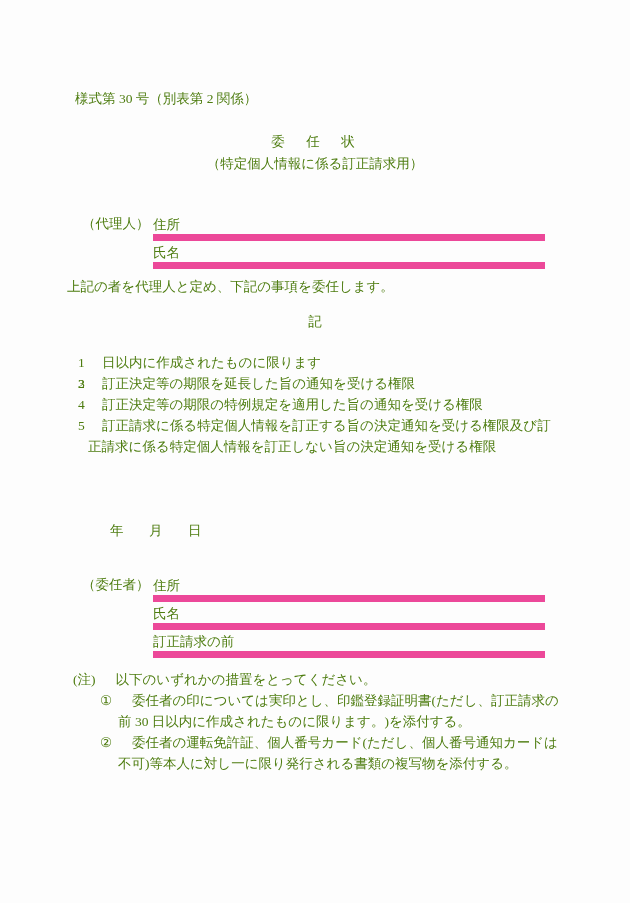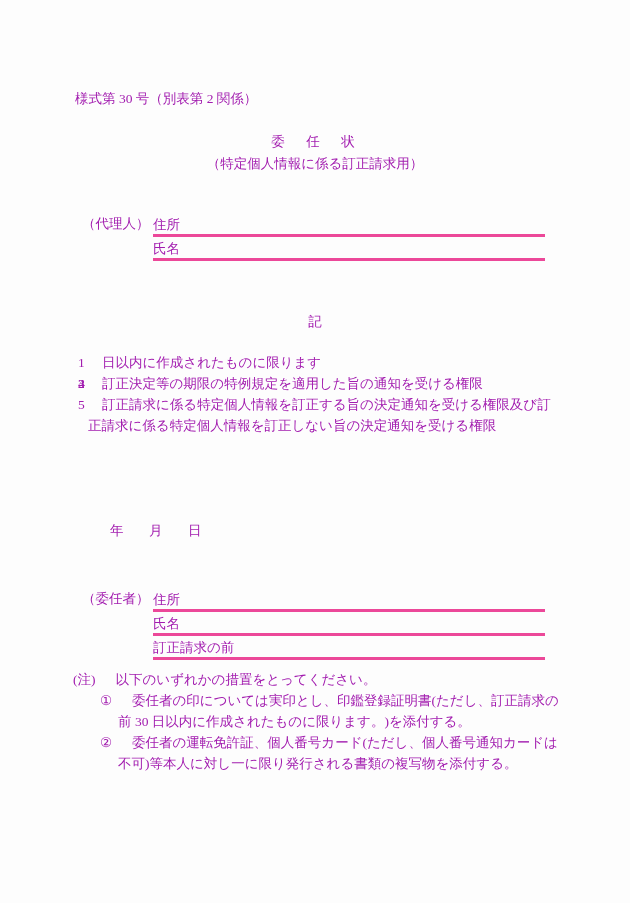--- a/index.html
+++ b/index.html
@@ -2,48 +2,48 @@
 <html><head>
 <meta charset="utf-8">
 <style>
   html, body { margin: 0; padding: 0; background: #e8e8e8; }
   .page {
     position: relative;
     width: 630px;
     height: 903px;
     margin: 0 auto;
     background: #fdfdfd;
-    color: #a21caf;
+    color: #4d7c0f;
     font-family: "Liberation Serif", "DejaVu Serif", serif;
     font-size: 13.5px;
     line-height: 21px;
     overflow: hidden;
   }
   .abs { position: absolute; }
 
   .form-number { top: 88px; left: 75px; }
 
   .doc-title {
     top: 131px; left: 0; width: 100%;
     text-align: center; letter-spacing: 4px;
   }
   .doc-subtitle {
     top: 153px; left: 0; width: 100%;
     text-align: center;
   }
 
   .party-block { left: 82px; right: 85px; }
   .agent-block { top: 213px; }
-  .principal-block { top: 588px; text-align: right; }
+  .principal-block { top: 574px; text-align: right; }
   .role-label { position: absolute; left: 0; top: 0; }
   .field-rows { margin-left: 71px; } 
   .field-row {
     position: relative;
     height: 21px;
-    border-bottom: 3px solid #ec4899;
+    border-bottom: 7px solid #ec4899;
   }
   .field-label { position: absolute; left: 0; bottom: 0; line-height: 19px; }
   .field-value { position: absolute; left: 110px; bottom: 0; line-height: 19px; }
 
   .declaration { top: 276px; left: 67px; }
 
   .record-marker { top: 311px; left: 0; width: 100%; text-align: center; }
 
   .delegated-list { top: 352px; left: 88px; width: 464px; }
   .d-item { position: relative; text-indent: 14px; }
@@ -78,33 +78,35 @@
         <span class="field-label">住所</span>
         <span class="field-value"></span>
       </div>
       <div class="field-row">
         <span class="field-label">氏名</span>
         <span class="field-value"></span>
       </div>
     </div>
   </div>
 
+  <div class="abs declaration">上記の者を代理人と定め、下記の事項を委任します。</div>
 
   <div class="abs record-marker">記</div>
 
   <div class="abs delegated-list">
     <div class="d-item">
       <span class="d-num">1</span>
       <span>日以内に作成されたものに限ります</span>
     </div>
     <div class="d-item">
       <span class="d-num">2</span>
     </div>
     <div class="d-item">
       <span class="d-num">3</span>
+      <span>訂正決定等の期限を延長した旨の通知を受ける権限</span>
     </div>
     <div class="d-item">
       <span class="d-num">4</span>
       <span>訂正決定等の期限の特例規定を適用した旨の通知を受ける権限</span>
     </div>
     <div class="d-item">
       <span class="d-num">5</span>
       <span>訂正請求に係る特定個人情報を訂正する旨の決定通知を受ける権限及び訂正請求に係る特定個人情報を訂正しない旨の決定通知を受ける権限</span>
     </div>
   </div>

